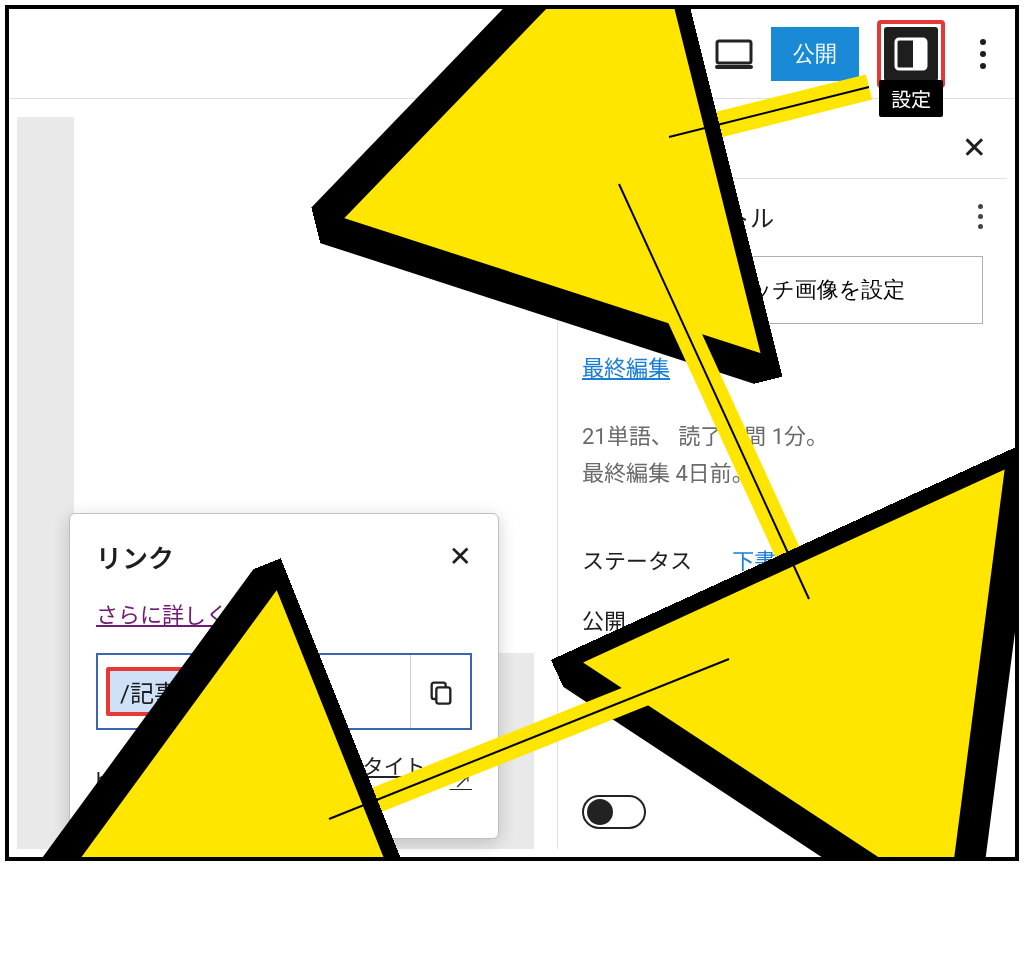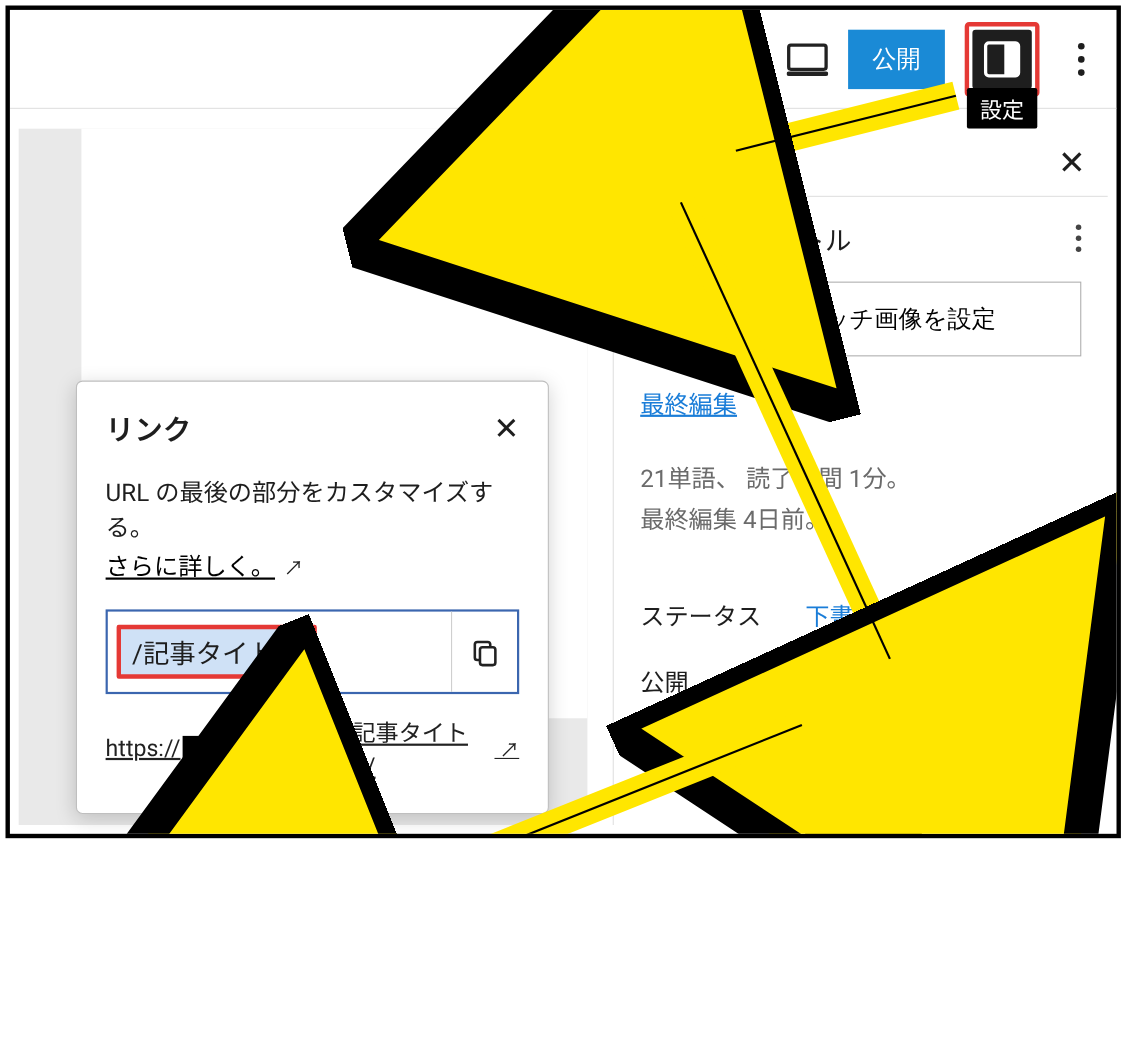--- a/index.html
+++ b/index.html
@@ -6,21 +6,21 @@
   html, body { height: 100%; }
   body {
     font-family: -apple-system, BlinkMacSystemFont, "Segoe UI", Roboto,
                  "Hiragino Kaku Gothic ProN", "Noto Sans JP", sans-serif;
     background: #fff;
     color: #1e1e1e;
   }
 
   .frame {
     width: 1014px;
-    height: 757px;
+    height: 856px;
     margin: 5px;
     border: 4px solid #000;
     position: relative;
     overflow: hidden;
     background: #fff;
   }
 
   
   .topbar {
     position: absolute;
@@ -230,21 +230,21 @@
     padding: 24px 26px 28px;
   }
   .popover-title-row {
     display: flex;
     align-items: center;
     margin-bottom: 22px;
   }
   .popover-title { font-size: 26px; font-weight: 600; }
   .popover-close { margin-left: auto; font-size: 28px; cursor: pointer; }
   .popover-desc { font-size: 22px; margin-bottom: 4px; }
-  .popover-link { color: #000000; text-decoration: underline; font-size: 22px; }
+  .popover-link { color: #701a75; text-decoration: underline; font-size: 22px; }
   .ext-arrow { font-size: 18px; margin-left: 4px; }
   .slug-row {
     display: flex;
     margin-top: 24px;
     border: 2px solid #3b66af;
     background: #fff;
     align-items: stretch;
   }
   .slug-field {
     flex: 1;
@@ -375,21 +375,20 @@
         <span class="toggle"></span>
       </div>
     </div>
   </div>
 
   <div class="popover">
     <div class="popover-title-row">
       <span class="popover-title">リンク</span>
       <span class="popover-close">✕</span>
     </div>
-    <div class="popover-desc">URL の最後の部分をカスタマイズする。</div>
     <div>
       <a class="popover-link">さらに詳しく。</a>
       <span class="ext-arrow">↗</span>
     </div>
 
     <div class="slug-row">
       <div class="slug-field">
         <span class="slug-highlight">
           <span>/記事タイトル</span>
         </span>

